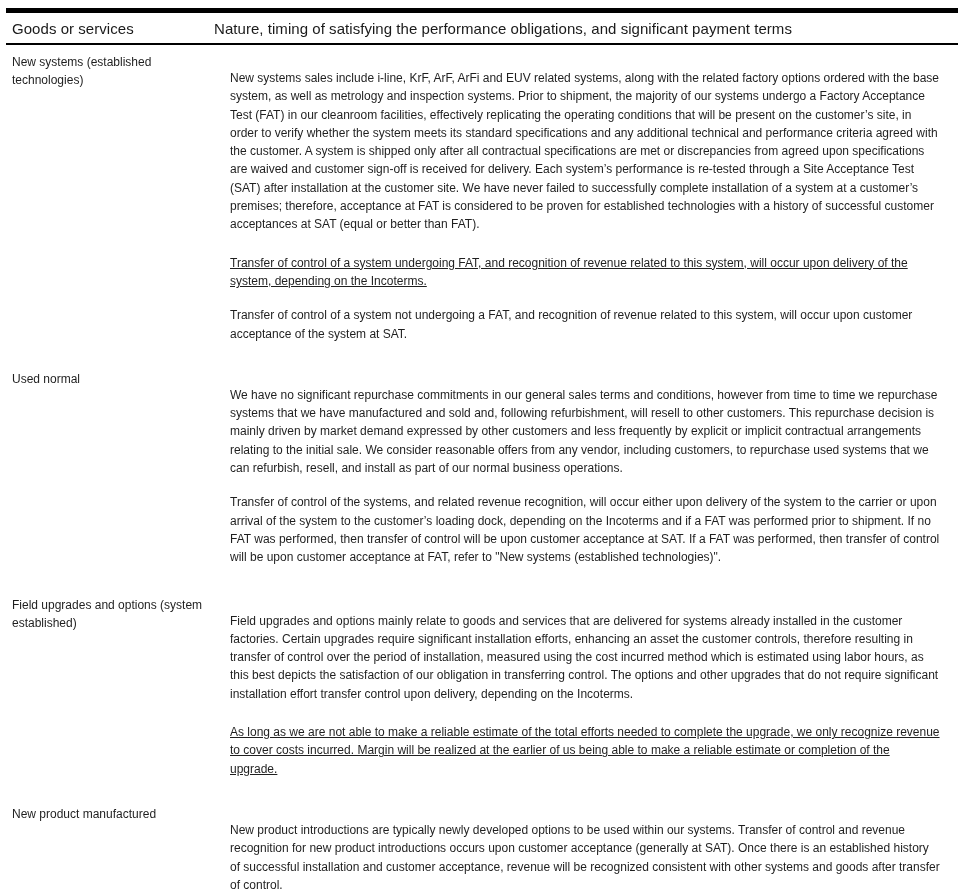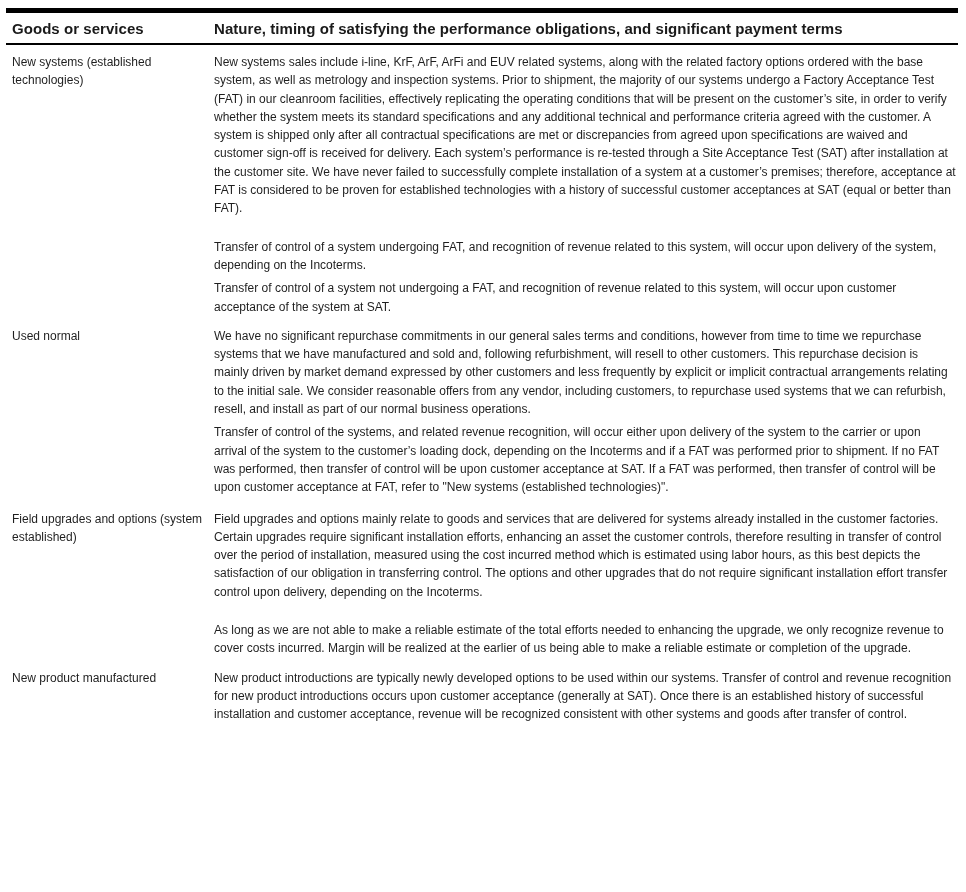--- a/index.html
+++ b/index.html
@@ -21,21 +21,21 @@
       width: 952px;
       border-collapse: collapse;
       table-layout: fixed;
     }
     .doc-table col.c1 { width: 204px; }
     .doc-table col.c2 { width: 748px; }
     .doc-table thead th {
       border-top: 5px solid #000;
       border-bottom: 2px solid #000;
       text-align: left;
-      font-weight: bold;
+      font-weight: normal;
       font-size: 15px;
       padding: 7px 0 5px 6px;
       line-height: 18px;
       color: #1a1a1a;
       letter-spacing: 0.05px;
     }
     .doc-table thead th.h2 { padding-left: 4px; margin-left: 42px; }
     .doc-table tbody td {
       vertical-align: top;
       font-size: 12px;
@@ -45,24 +45,24 @@
     }
     .doc-table tbody td.goods {
       padding-left: 6px;
       padding-right: 6px;
     }
     .doc-table tbody td.nature {
       padding-left: 4px;
       padding-right: 2px;
     }
     .para {
-      margin: 0;
+      margin: 16px;
     }
     .para + .para { margin-top: 5px; }
-    .para.gap-big { margin-top: 20px; }
+    .para.gap-big { margin-top: 20px; text-decoration: underline; }
     .row-first td { padding-top: 8px !important; }
     .row-gap td { padding-top: 11px !important; }
     .row-gap2 td { padding-top: 13px !important; }
   </style>
 </head>
 <body>
 
 <table class="doc-table">
   <colgroup>
     <col class="c1">
@@ -90,21 +90,21 @@
       <td class="nature">
         <p class="para">We have no significant repurchase commitments in our general sales terms and conditions, however from time to time we repurchase systems that we have manufactured and sold and, following refurbishment, will resell to other customers. This repurchase decision is mainly driven by market demand expressed by other customers and less frequently by explicit or implicit contractual arrangements relating to the initial sale. We consider reasonable offers from any vendor, including customers, to repurchase used systems that we can refurbish, resell, and install as part of our normal business operations.</p>
         <p class="para">Transfer of control of the systems, and related revenue recognition, will occur either upon delivery of the system to the carrier or upon arrival of the system to the customer’s loading dock, depending on the Incoterms and if a FAT was performed prior to shipment. If no FAT was performed, then transfer of control will be upon customer acceptance at SAT. If a FAT was performed, then transfer of control will be upon customer acceptance at FAT, refer to "New systems (established technologies)".</p>
       </td>
     </tr>
 
     <tr class="row-gap2">
       <td class="goods">Field upgrades and options (system established)</td>
       <td class="nature">
         <p class="para">Field upgrades and options mainly relate to goods and services that are delivered for systems already installed in the customer factories. Certain upgrades require significant installation efforts, enhancing an asset the customer controls, therefore resulting in transfer of control over the period of installation, measured using the cost incurred method which is estimated using labor hours, as this best depicts the satisfaction of our obligation in transferring control. The options and other upgrades that do not require significant installation effort transfer control upon delivery, depending on the Incoterms.</p>
-        <p class="para gap-big">As long as we are not able to make a reliable estimate of the total efforts needed to enhancing the upgrade, we only recognize revenue to cover costs incurred. Margin will be realized at the earlier of us being able to make a reliable estimate or completion of the upgrade.</p>
+        <p class="para gap-big">As long as we are not able to make a reliable estimate of the total efforts needed to complete the upgrade, we only recognize revenue to cover costs incurred. Margin will be realized at the earlier of us being able to make a reliable estimate or completion of the upgrade.</p>
       </td>
     </tr>
 
     <tr class="row-gap">
       <td class="goods">New product manufactured</td>
       <td class="nature">
         <p class="para">New product introductions are typically newly developed options to be used within our systems. Transfer of control and revenue recognition for new product introductions occurs upon customer acceptance (generally at SAT). Once there is an established history of successful installation and customer acceptance, revenue will be recognized consistent with other systems and goods after transfer of control.</p>
       </td>
     </tr>
   </tbody>

